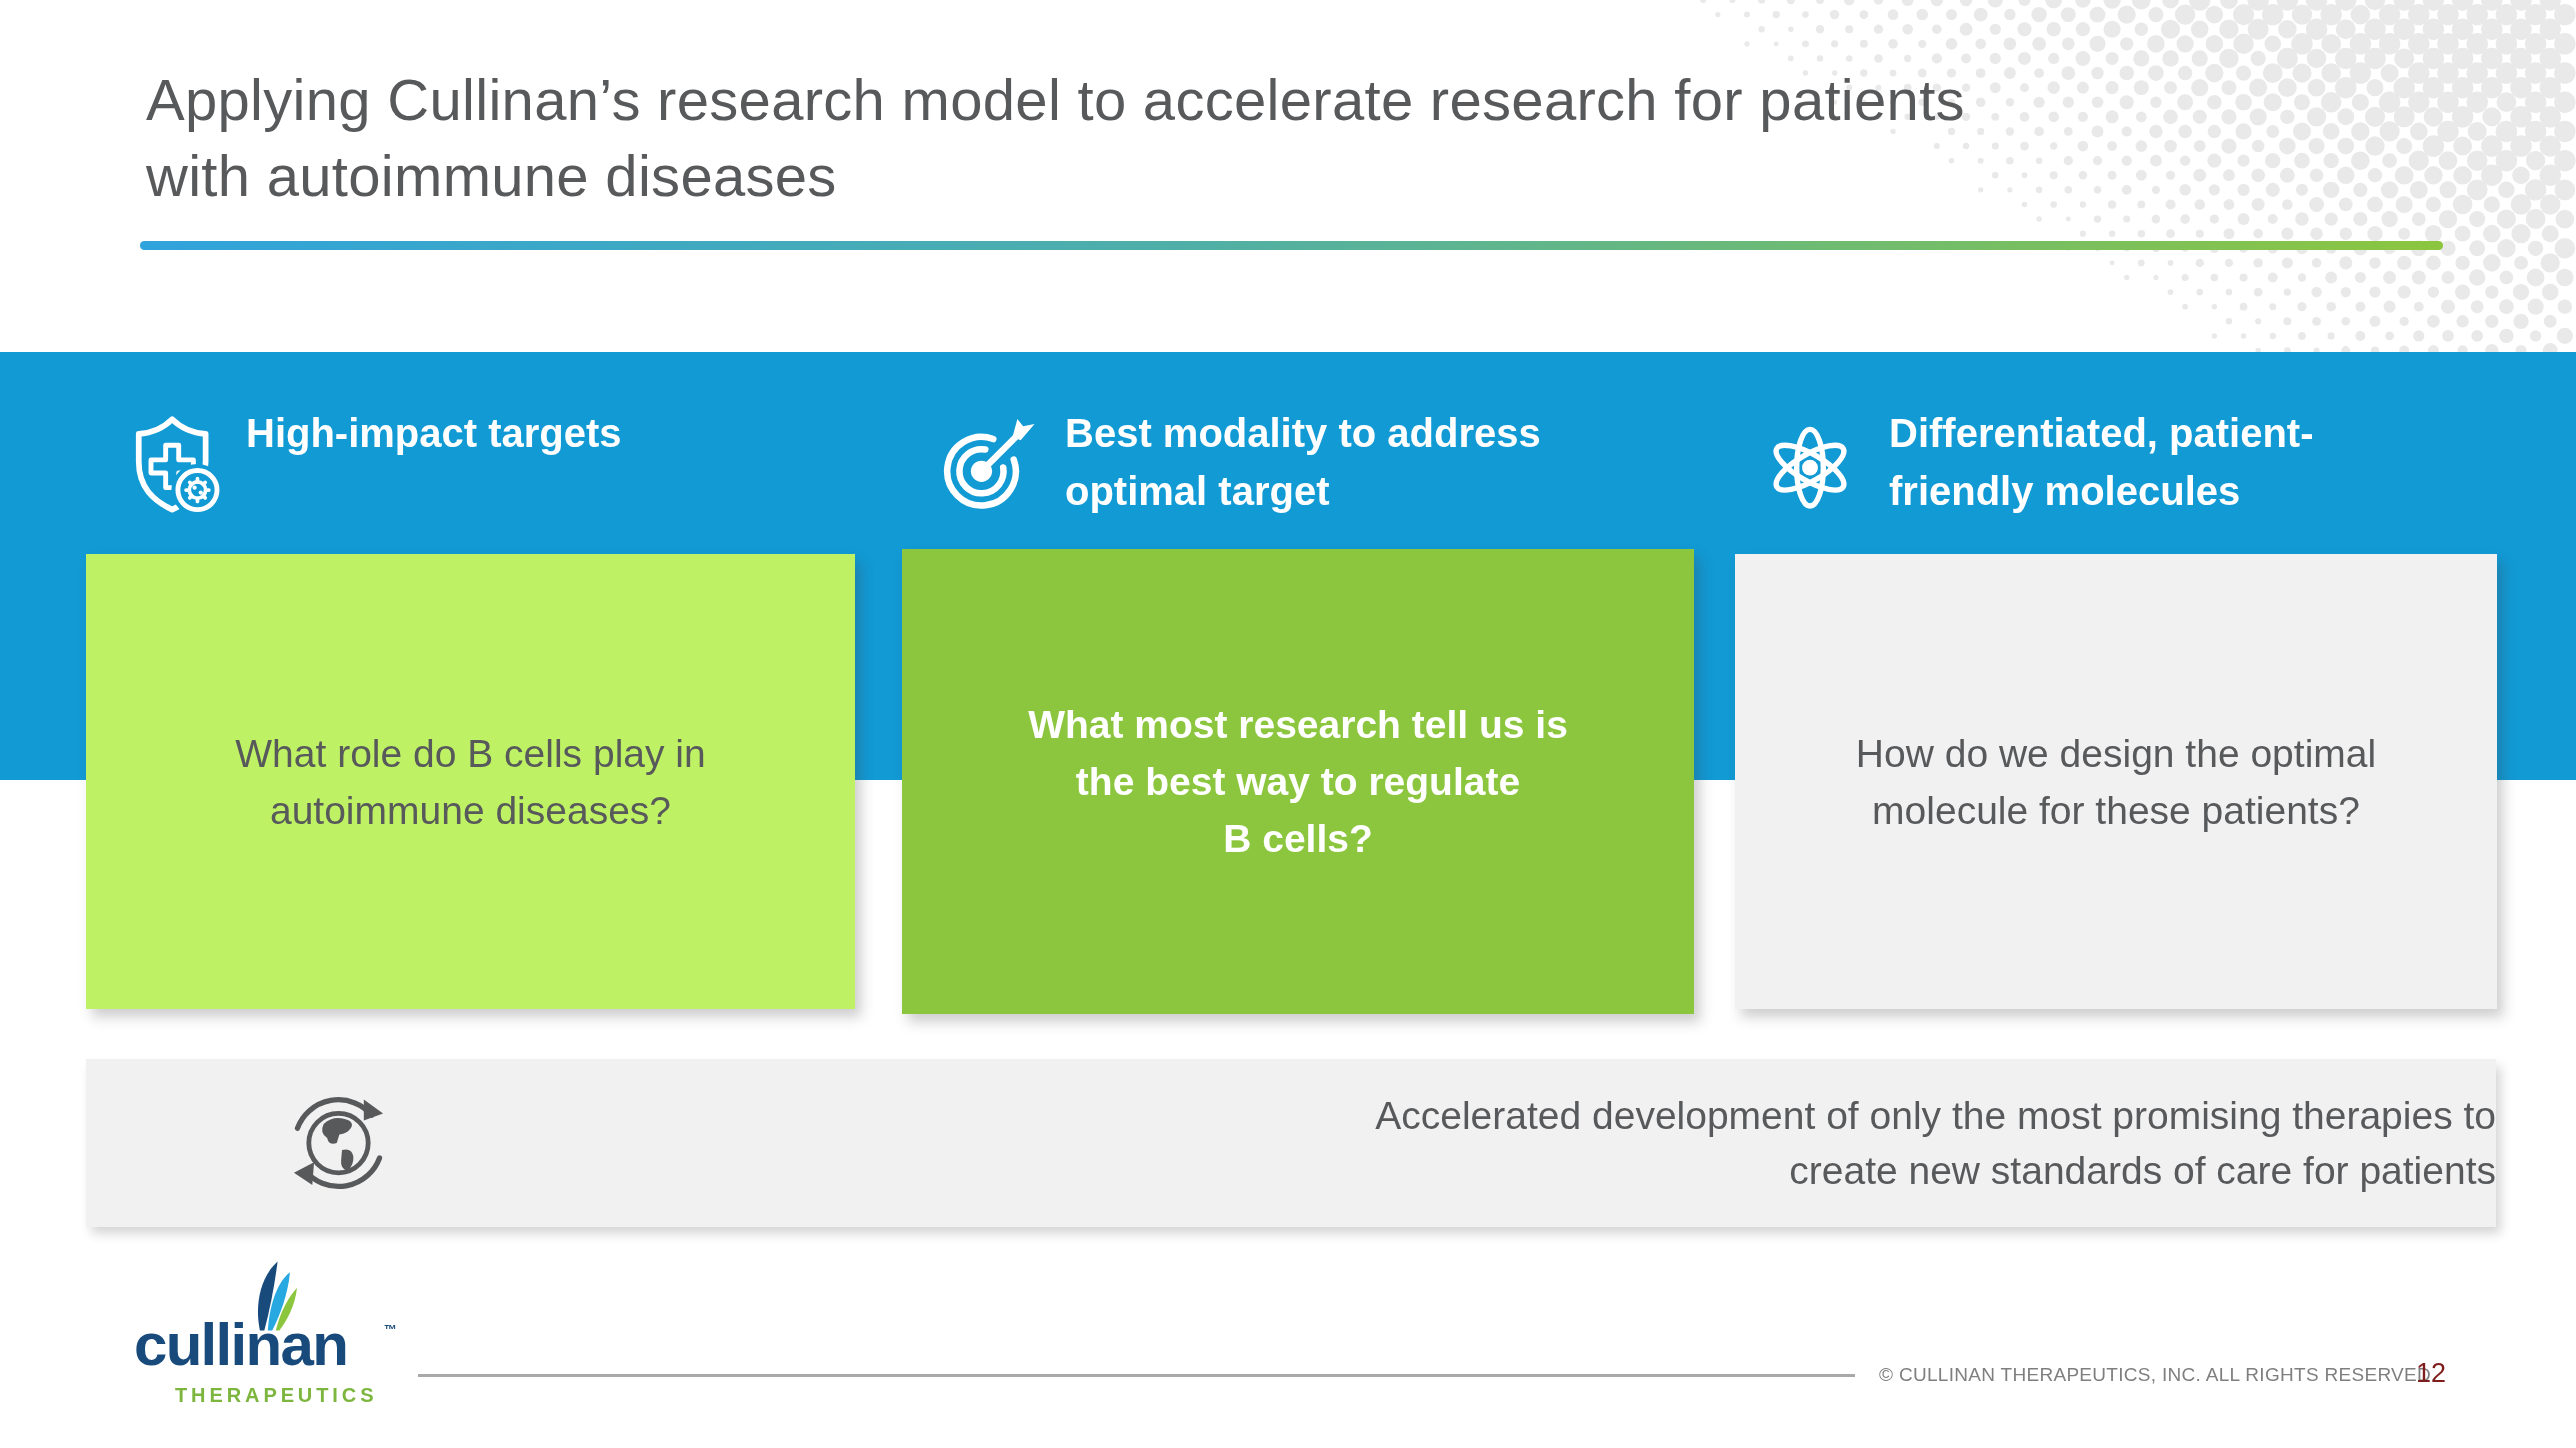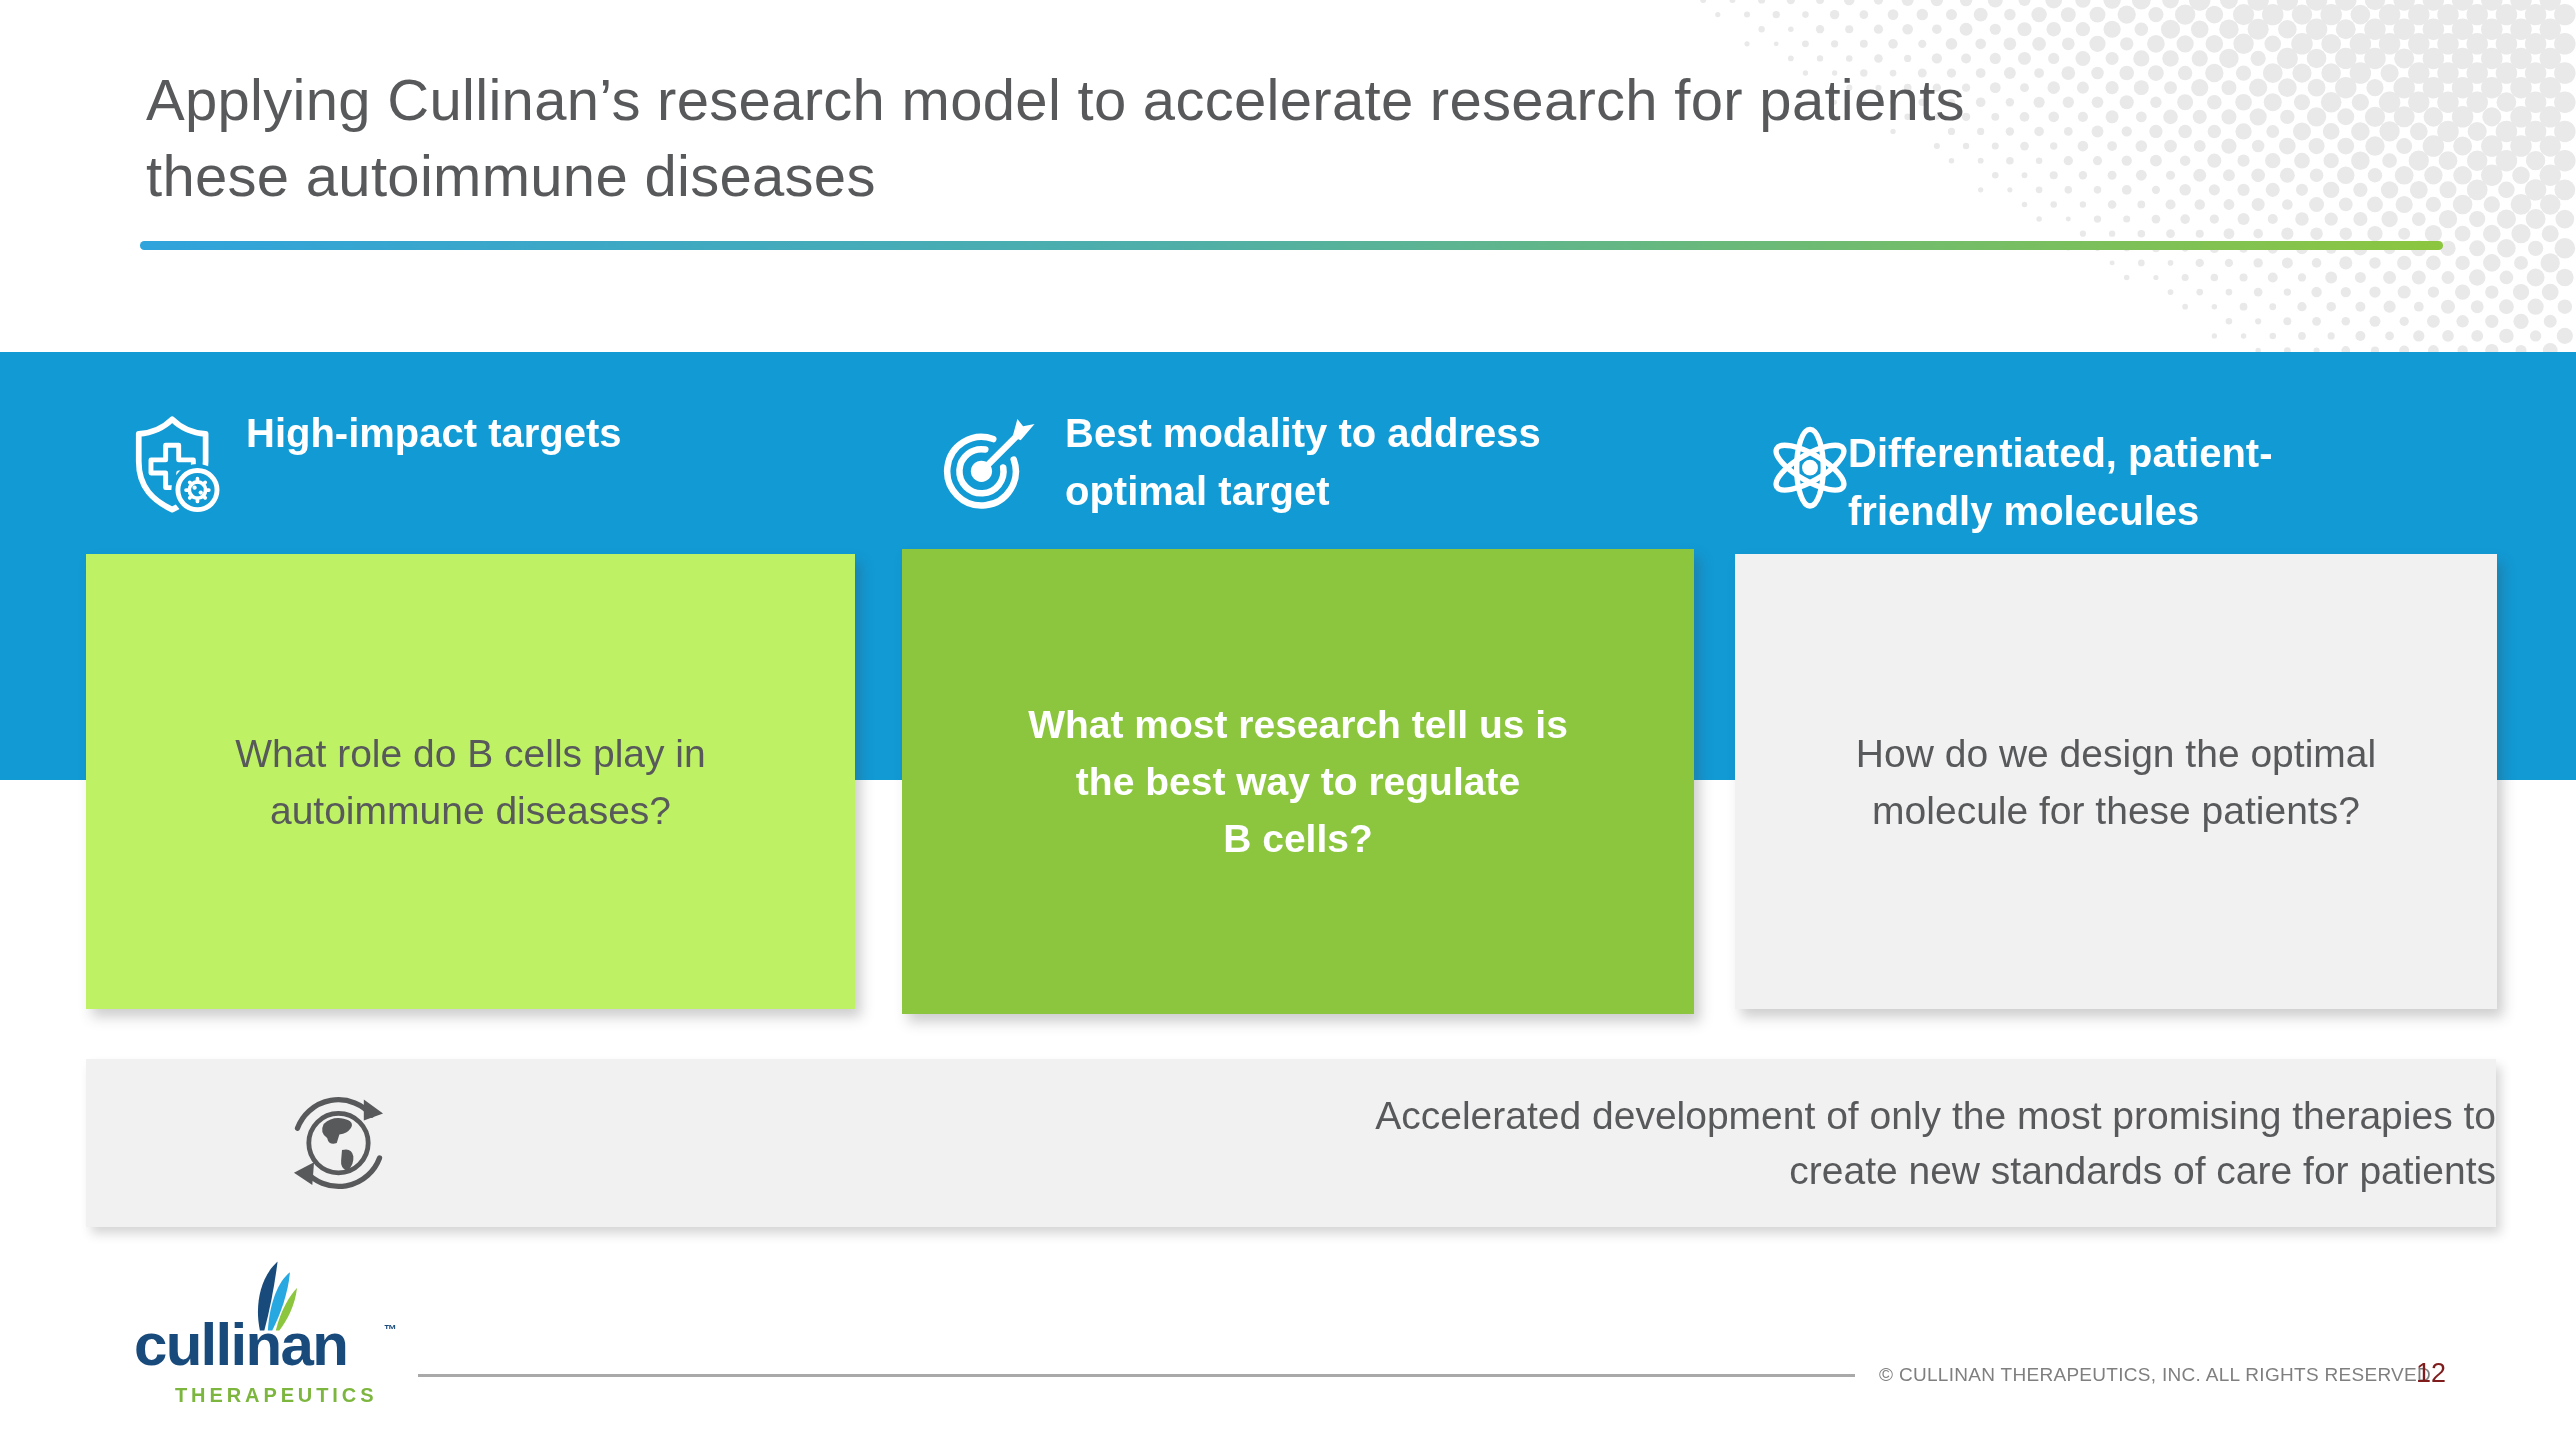--- a/index.html
+++ b/index.html
@@ -16,21 +16,21 @@
         background:linear-gradient(90deg,#2FA3DC 0%,#4FAFA8 45%,#8CC63F 100%);}
 
   
   .banner{position:absolute;left:0;top:352px;width:2576px;height:428px;background:#129AD5;z-index:2;}
   .pillar-icon{position:absolute;z-index:4;}
   #icon-shield{left:120px;top:409px;width:106px;height:110px;}
   #icon-target{left:939px;top:419px;width:98px;height:98px;}
   #icon-atom{left:1760px;top:416px;width:100px;height:100px;}
   .pillar-head{position:absolute;top:404px;z-index:4;color:#ffffff;font-weight:bold;font-size:40px;
                line-height:58px;white-space:nowrap;}
-  #head-0{left:246px;} #head-1{left:1065px;} #head-2{left:1848px;margin-top:20px;}
+  #head-0{left:246px;} #head-1{left:1065px;} #head-2{left:1889px;}
 
   
   .card{position:absolute;z-index:3;display:flex;align-items:center;justify-content:center;
         text-align:center;box-shadow:6px 7.7px 12px rgba(60,60,60,.25);}
   #card-0{left:86px;top:554px;width:769px;height:455px;background:#bef264;color:#58595B;
           font-size:39px;line-height:57px;}
   #card-1{left:902px;top:549px;width:792px;height:465px;background:#8CC63F;color:#ffffff;
           font-weight:bold;font-size:39px;line-height:57px;}
   #card-2{left:1735px;top:554px;width:762px;height:455px;background:#F1F1F2;color:#58595B;
           font-size:39px;line-height:57px;}
@@ -655,21 +655,21 @@
       <circle cx="969" cy="595" r="3.3"></circle>
       <circle cx="1003" cy="595" r="3.1"></circle>
       <circle cx="1037" cy="595" r="4.3"></circle>
       <circle cx="1020" cy="612" r="3.5"></circle>
       <circle cx="1037" cy="629" r="3.4"></circle>
       <circle cx="1020" cy="646" r="2.8"></circle>
     </svg>
 
   <div class="title">
     <div class="line">Applying Cullinan’s research model to accelerate research for patients</div>
-    <div class="line">these autoimmune diseases</div>
+    <div class="line">with autoimmune diseases</div>
   </div>
   <div class="rule"></div>
 
   <div class="banner"></div>
 
   <svg id="icon-shield" class="pillar-icon" viewBox="0 0 130 130">
     <path d="M64 10 C 52 22 37 27 23 28 L23 62 C23 94 41 110 64 121 C87 110 105 94 105 62 L105 28 C91 27 76 22 64 10 Z" fill="none" stroke="#ffffff" stroke-width="7" stroke-linejoin="round"></path>
     <path d="M56 42 h16 v18 h18 v16 h-18 v18 h-16 v-18 h-18 v-16 h18 Z" fill="none" stroke="#ffffff" stroke-width="6" stroke-linejoin="round"></path>
     <circle cx="95" cy="97" r="27" fill="#129AD5" stroke="#129AD5" stroke-width="10"></circle>
     <circle cx="95" cy="97" r="24" fill="#129AD5" stroke="#ffffff" stroke-width="6"></circle>

